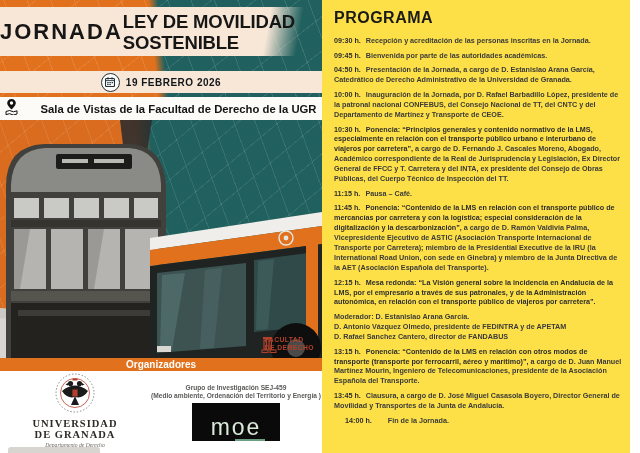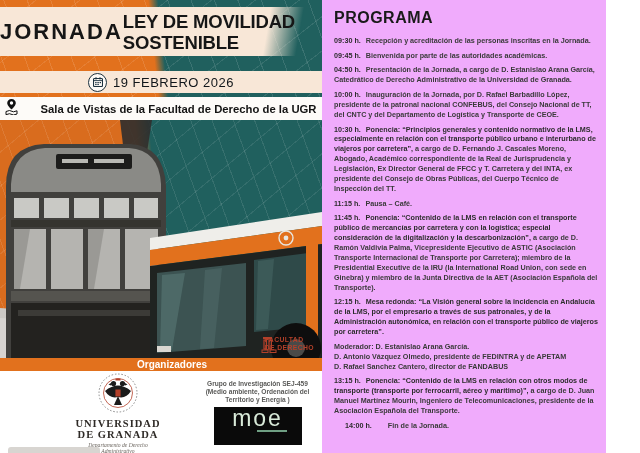--- a/index.html
+++ b/index.html
@@ -12,53 +12,53 @@
       repeating-linear-gradient(70deg, rgba(255,255,255,.12) 0 1px, transparent 1px 22px),
       repeating-linear-gradient(-38deg, rgba(255,255,255,.10) 0 1px, transparent 1px 27px),
       linear-gradient(84deg,#e2711d 0 48%,#20605e 51% 100%);}
   .band{position:absolute;left:0;width:322px;}
   .title-band{top:7px;height:49px;
     background:linear-gradient(100deg,#f8e7d7 0 82%,rgba(248,231,215,0) 92%);
     display:flex;flex-direction:row;align-items:center;justify-content:center;}
   .title1{font-size:22px;font-weight:800;color:#161616;letter-spacing:2px;line-height:23px;}
   .title2{font-size:18.5px;font-weight:800;color:#161616;letter-spacing:-0.2px;line-height:21px;}
   .date-band{top:71px;height:22px;background:#f8e7d7;display:flex;align-items:center;justify-content:center;gap:6px;}
-  .date-text{font-size:13px;font-weight:400;color:#10161a;letter-spacing:0.5px;}
+  .date-text{font-size:10px;font-weight:700;color:#10161a;letter-spacing:0.5px;}
   .cal-icon{width:17px;height:17px;border-radius:50%;background:#fdfaf6;border:1.6px solid #1d3340;
     display:flex;align-items:center;justify-content:center;}
   .loc-band{top:97px;height:23px;background:#fdfbf8;display:flex;align-items:center;justify-content:center;gap:22px;}
   .loc-text{font-size:11.3px;font-weight:800;color:#141414;}
   
   .hero{position:absolute;left:0;top:120px;width:322px;height:238px;
     background:
       repeating-linear-gradient(70deg, rgba(255,255,255,.10) 0 1px, transparent 1px 20px),
       repeating-linear-gradient(-40deg, rgba(255,255,255,.09) 0 1px, transparent 1px 26px),
       linear-gradient(84deg,#d96c1e 0 46%,#20605e 50% 100%);}
   .hero svg{position:absolute;left:0;top:0;}
   .fac-logo{position:absolute;right:8px;bottom:6px;display:flex;align-items:center;gap:4px;}
   .fac-text{color:#b3402a;font-size:6.8px;font-weight:800;line-height:8px;letter-spacing:0.4px;}
   
   .org-bar{position:absolute;left:0;top:358px;width:322px;height:13px;background:#e2711d;
-    color:#fff;font-size:10px;font-weight:800;text-align:center;line-height:13px;padding-left:11px;}
+    color:#fff;font-size:10px;font-weight:800;text-align:center;line-height:13px;}
   
   .logos{position:absolute;left:0;top:371px;width:322px;height:82px;background:#ffffff;display:flex;}
-  .ugr{width:150px;display:flex;flex-direction:column;align-items:center;justify-content:center;padding-top:2px;padding-left:43px;}
+  .ugr{width:150px;display:flex;flex-direction:column;align-items:center;justify-content:center;padding-top:2px;}
   .ugr-name{font-family:"Liberation Serif",serif;font-size:10.5px;font-weight:700;color:#2e2a26;
     letter-spacing:1px;line-height:11.5px;text-align:center;}
   .ugr-dept{font-family:"Liberation Serif",serif;font-style:italic;font-size:5.6px;color:#6b655e;
     line-height:6.5px;text-align:center;margin-top:1px;}
   .grp{flex:1;display:flex;flex-direction:column;align-items:center;justify-content:center;}
   .grp-text{font-size:6.6px;font-weight:700;color:#5a5a58;line-height:8px;text-align:center;}
   .moe-box{margin-top:3px;width:88px;height:38px;background:#0a0a0a;display:flex;flex-direction:column;
-    align-items:center;justify-content:flex-start;}
+    align-items:center;justify-content:flex-end;}
   .moe-word{font-size:23px;font-weight:400;color:#d9ead9;letter-spacing:2px;line-height:22px;}
   .moe-sub{width:30px;height:2px;background:#6f9f83;margin:1px 0 0 28px;}
   .bottom-bar{position:absolute;left:8px;bottom:0;width:92px;height:6px;background:#d8d5d1;border-radius:3px 3px 0 0;}
   
-  .program{position:absolute;left:322px;top:0;width:284px;height:453px;background:#f0abfc;
+  .program{position:absolute;left:322px;top:0;width:308px;height:453px;background:#fde047;
     box-sizing:border-box;padding:9px 8px 0 12px;overflow:hidden;}
   .prog-head{font-size:16px;font-weight:800;color:#1a1a1a;letter-spacing:0.5px;margin:0 0 9px 0;}
   .item{font-size:7.2px;line-height:9.9px;color:#3a3a3a;font-weight:600;margin:0 0 4.8px 0;}
   .item .t{font-weight:800;color:#2d2d2d;margin-right:5px;}
   .item .t.wide{margin-right:16px;margin-left:11px;}
   .item .q,.item .lead{font-weight:800;color:#2d2d2d;}
   .rt{font-size:7.2px;line-height:9.9px;color:#3a3a3a;font-weight:600;margin:0 0 4.8px 0;}
 </style>
 </head>
 <body>
@@ -221,21 +221,21 @@
     <p class="item">
       <span class="t">09:30 h.</span><span>Recepción y acreditación de las personas inscritas en la Jornada.</span>
     </p>
     <p class="item">
       <span class="t">09:45 h.</span><span>Bienvenida por parte de las autoridades académicas.</span>
     </p>
     <p class="item">
       <span class="t">04:50 h.</span><span>Presentación de la Jornada, a cargo de D. Estanislao Arana García, Catedrático de Derecho Administrativo de la Universidad de Granada.</span>
     </p>
     <p class="item">
-      <span class="t">10:00 h.</span><span>Inauguración de la Jornada, por D. Rafael Barbadillo López, presidente de la patronal nacional CONFEBUS, del Consejo Nacional de TT, del CNTC y del Departamento de Logística y Transporte de CEOE.</span>
+      <span class="t">10:00 h.</span><span>Inauguración de la Jornada, por D. Rafael Barbadillo López, presidente de la patronal nacional CONFEBUS, del Consejo Nacional de TT, del CNTC y del Departamento de Martínez y Transporte de CEOE.</span>
     </p>
     <p class="item">
       <span class="t">10:30 h.</span><span class="lead">Ponencia: </span><span class="q">“Principios generales y contenido normativo de la LMS, especialmente en relación con el transporte público urbano e interurbano de viajeros por carretera”,</span><span> a cargo de D. Fernando J. Cascales Moreno, Abogado, Académico correspondiente de la Real de Jurisprudencia y Legislación, Ex Director General de FFCC y T. Carretera y del INTA, ex presidente del Consejo de Obras Públicas, del Cuerpo Técnico de Inspección del TT.</span>
     </p>
     <p class="item">
       <span class="t">11:15 h.</span><span>Pausa – Café.</span>
     </p>
     <p class="item">
       <span class="t">11:45 h.</span><span class="lead">Ponencia: </span><span class="q">“Contenido de la LMS en relación con el transporte público de mercancías por carretera y con la logística; especial consideración de la digitalización y la descarbonización”,</span><span> a cargo de D. Ramón Valdivia Palma, Vicepresidente Ejecutivo de ASTIC (Asociación Transporte Internacional de Transporte por Carretera); miembro de la Presidential Executive de la IRU (la International Road Union, con sede en Ginebra) y miembro de la Junta Directiva de la AET (Asociación Española del Transporte).</span>
     </p>
@@ -246,18 +246,21 @@
     <div class="rt">
       <div>Moderador: D. Estanislao Arana García.</div>
       <div>D. Antonio Vázquez Olmedo, presidente de FEDINTRA y de APETAM</div>
       <div>D. Rafael Sanchez Cantero, director de FANDABUS</div>
     </div>
 
     <p class="item">
       <span class="t">13:15 h.</span><span class="lead">Ponencia: </span><span class="q">“Contenido de la LMS en relación con otros modos de transporte (transporte por ferrocarril, aéreo y marítimo)”,</span><span> a cargo de D. Juan Manuel Martínez Mourin, Ingeniero de Telecomunicaciones, presidente de la Asociación Española del Transporte.</span>
     </p>
     <p class="item">
+      <span class="t">13:45 h.</span><span>Clausura, a cargo de D. José Miguel Casasola Boyero, Director General de Movilidad y Transportes de la Junta de Andalucía.</span>
+    </p>
+    <p class="item">
       <span class="t wide">14:00 h.</span><span>Fin de la Jornada.</span>
     </p>
 
   </div>
 
 </div>
 
 </body></html>

